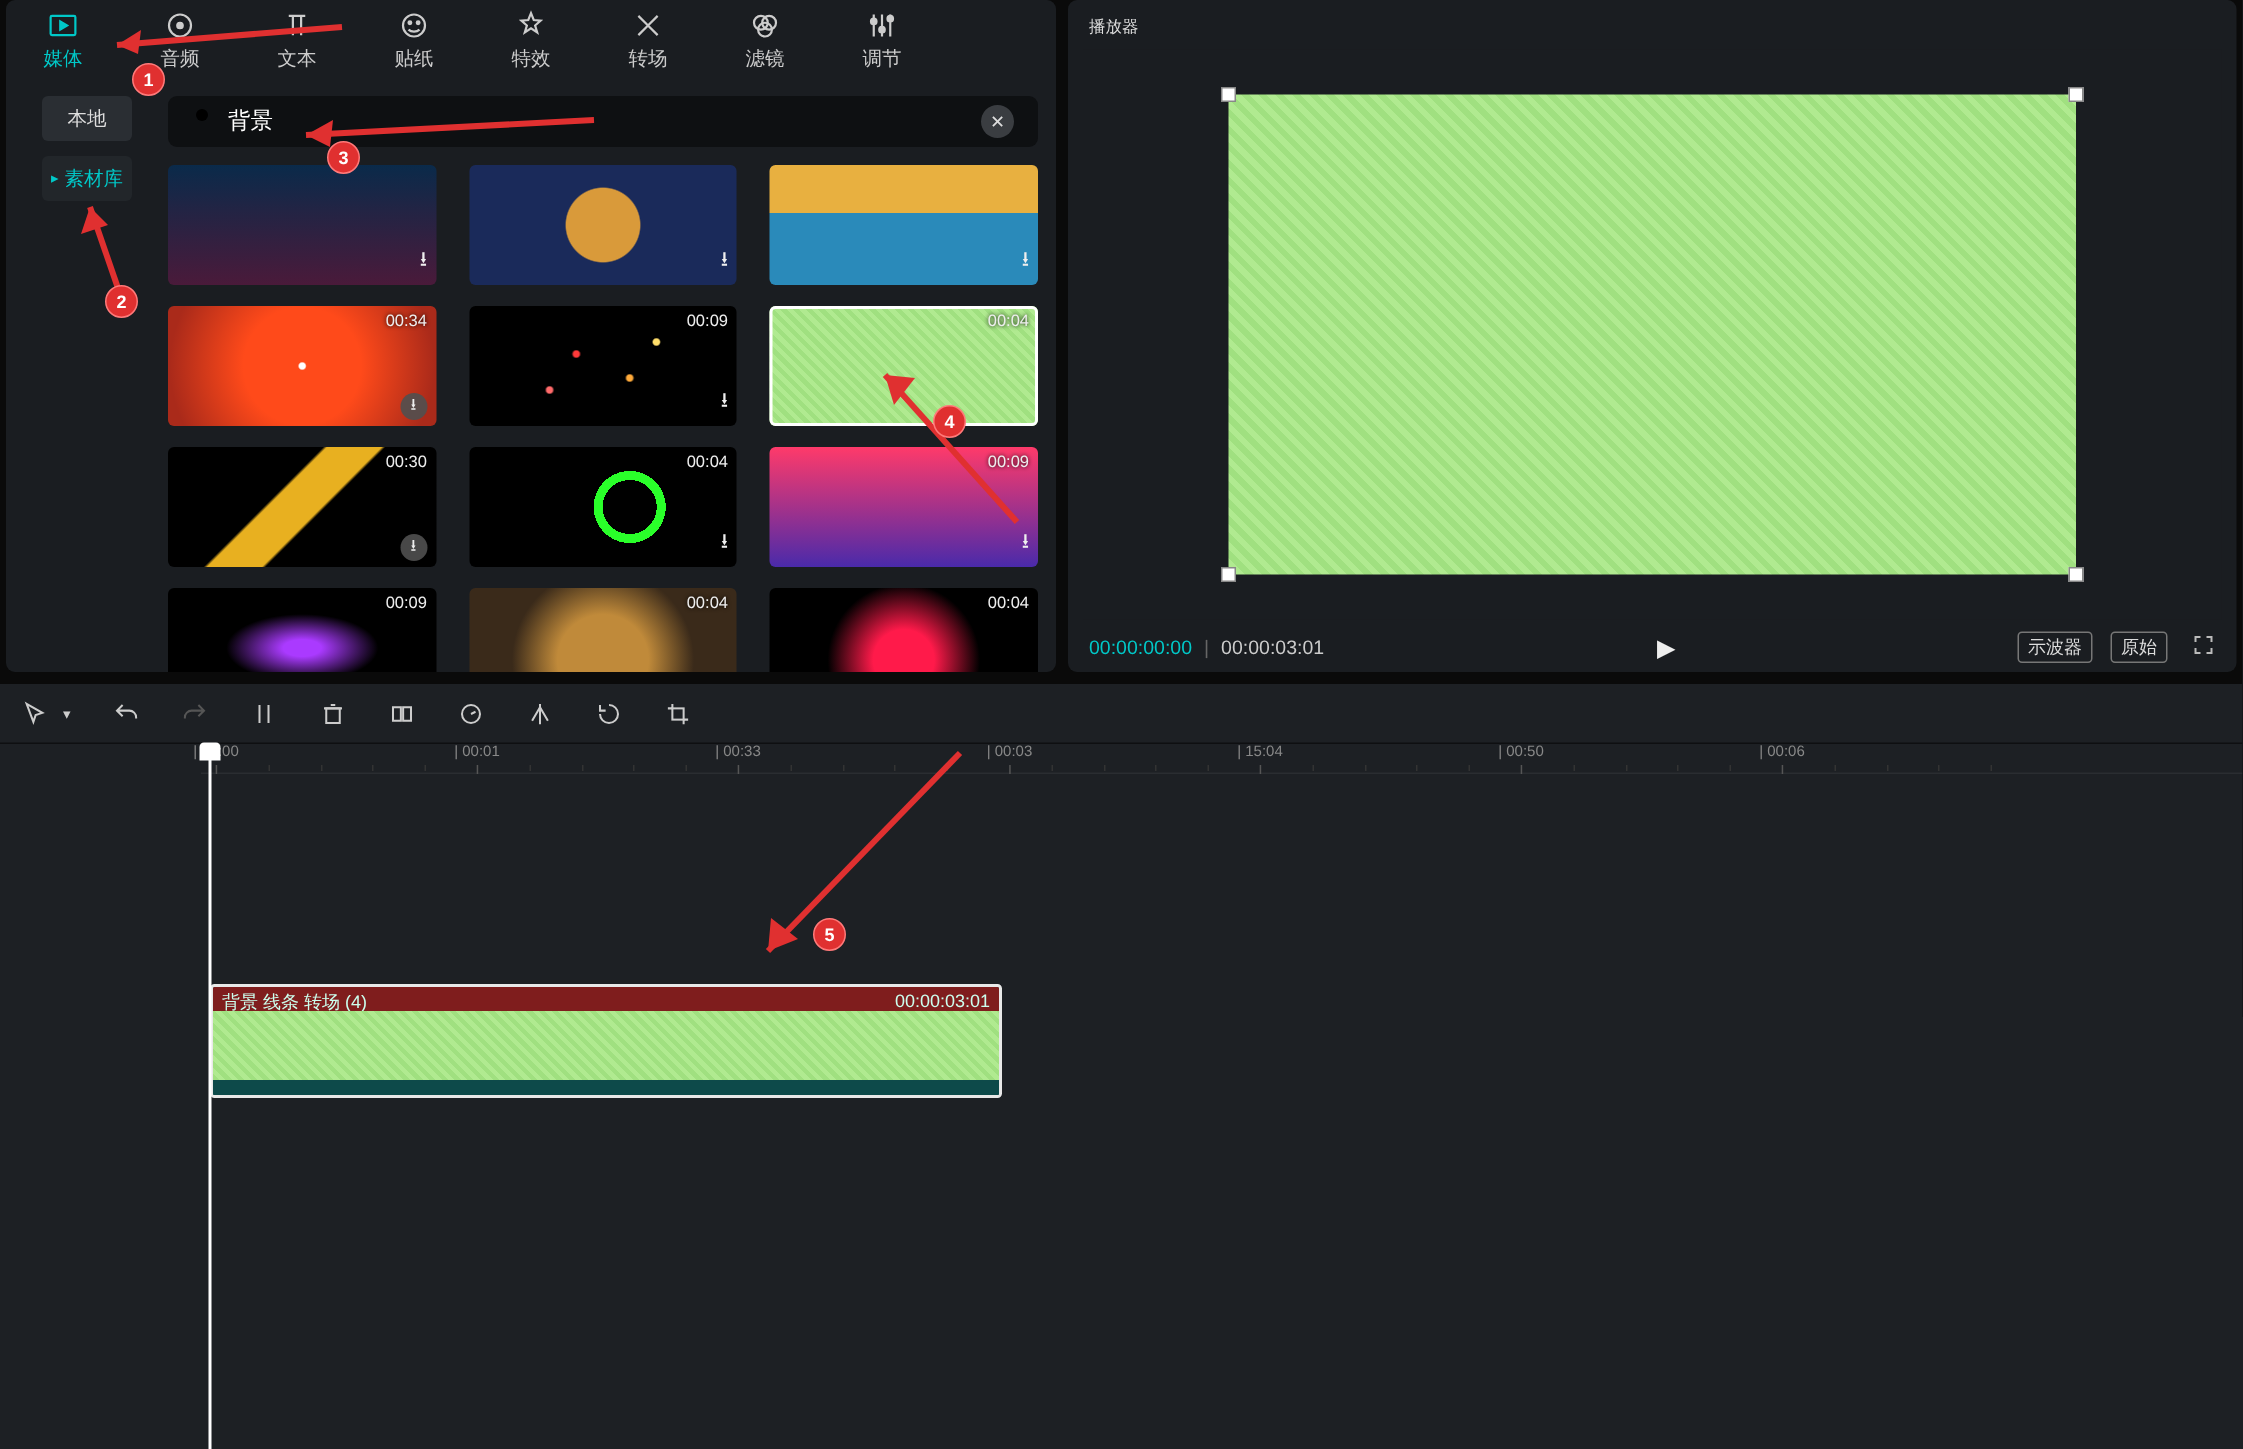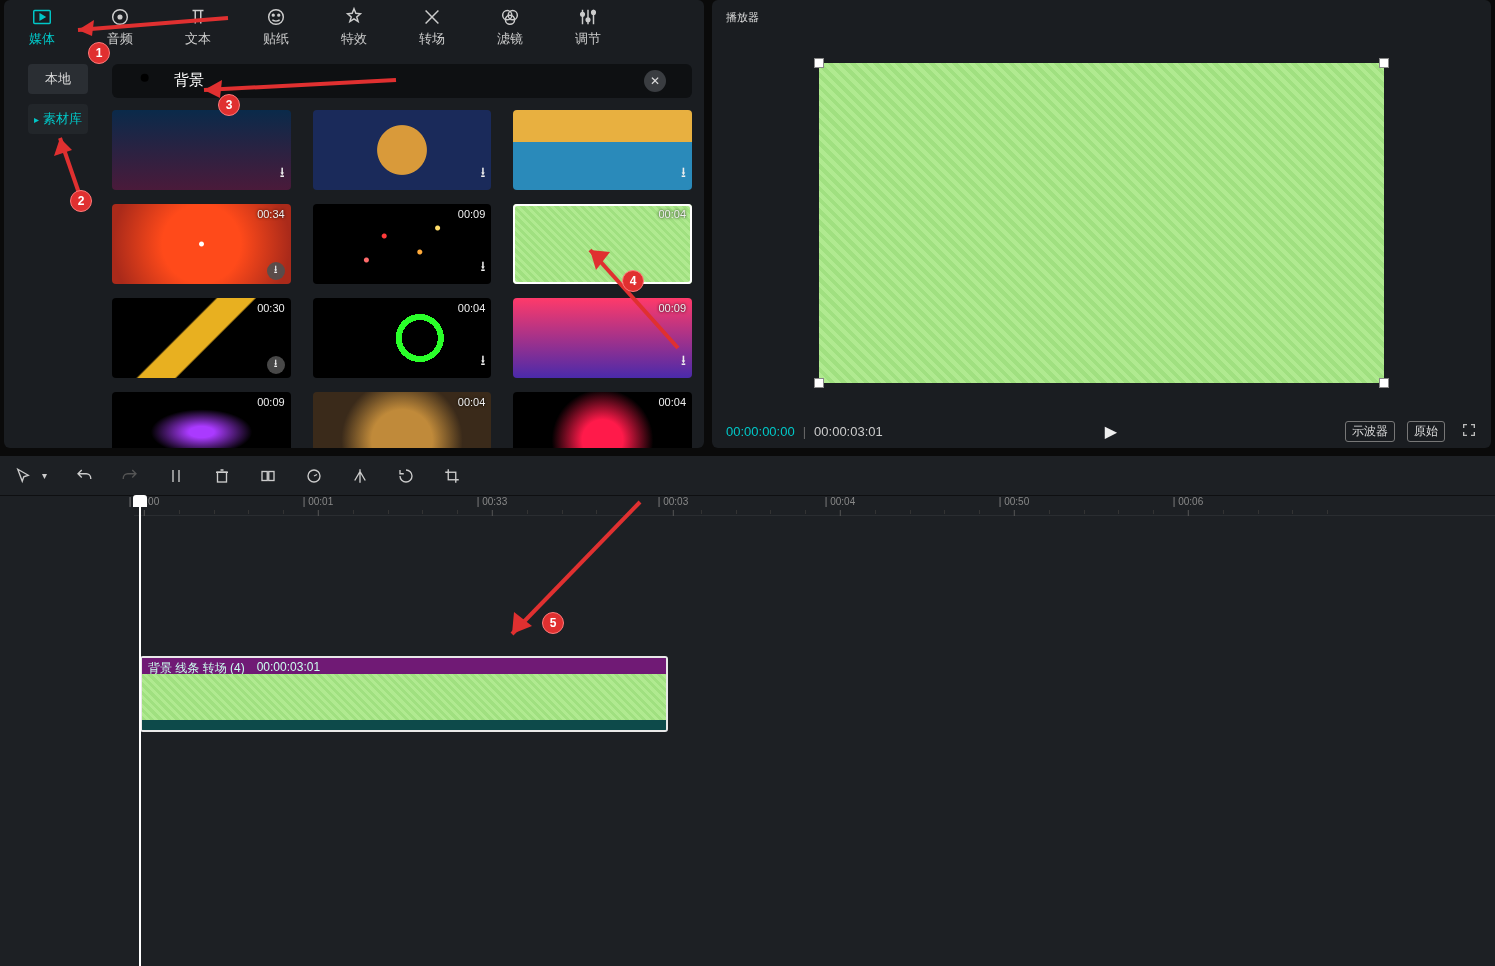--- a/index.html
+++ b/index.html
@@ -101,22 +101,22 @@
     padding: 12px 12px 0 0;
     display: flex;
     flex-direction: column;
   }
   .search-bar {
     background: #0e1012;
     border-radius: 6px;
     height: 36px;
     display: flex;
     align-items: center;
-    padding: 0 26px;
-    gap: 20px;
+    padding: 0 16px;
+    gap: 8px;
     margin-bottom: 12px;
   }
   .search-bar input {
     flex: 1;
     background: transparent;
     border: none;
     outline: none;
     color: #fff;
     font-size: 15px;
   }
@@ -339,25 +339,25 @@
     left: 6px;
     top: 140px;
     width: 528px;
     height: 76px;
     background: #0d4a4a;
     border: 2px solid #e8e8e8;
     border-radius: 3px;
     overflow: hidden;
   }
   .clip-header {
-    background: #701a75;
+    background: #7f1d1d;
     color: #cfe;
     font-size: 12px;
     padding: 2px 6px;
-    display:flex; gap:12px;
+    display:flex; gap:12px;justify-content:space-between;
   }
   .clip-body {
     position:absolute;
     top: 16px; bottom: 10px; left:0; right:0;
     background: repeating-linear-gradient(45deg,#a0e080,#a0e080 3px,#b0ea90 3px,#b0ea90 6px);
   }
   .clip-footer {
     position:absolute; left:0;right:0;bottom:0;height:10px;
     background:#0d4a4a;
   }
@@ -639,21 +639,21 @@
       <span class="tick" style="left: 358px;">| 00:33</span>
       <span class="minor" style="left: 392.8px;"></span>
       <span class="minor" style="left: 427.6px;"></span>
       <span class="minor" style="left: 462.4px;"></span>
       <span class="minor" style="left: 497.2px;"></span>
       <span class="tick" style="left: 539px;">| 00:03</span>
       <span class="minor" style="left: 566.8px;"></span>
       <span class="minor" style="left: 601.6px;"></span>
       <span class="minor" style="left: 636.4px;"></span>
       <span class="minor" style="left: 671.2px;"></span>
-      <span class="tick" style="left: 706px;">| 00:04</span>
+      <span class="tick" style="left: 706px;">| 15:04</span>
       <span class="minor" style="left: 740.8px;"></span>
       <span class="minor" style="left: 775.6px;"></span>
       <span class="minor" style="left: 810.4px;"></span>
       <span class="minor" style="left: 845.2px;"></span>
       <span class="tick" style="left: 880px;">| 00:50</span>
       <span class="minor" style="left: 914.8px;"></span>
       <span class="minor" style="left: 949.6px;"></span>
       <span class="minor" style="left: 984.4px;"></span>
       <span class="minor" style="left: 1019.2px;"></span>
       <span class="tick" style="left: 1054px;">| 00:06</span>

